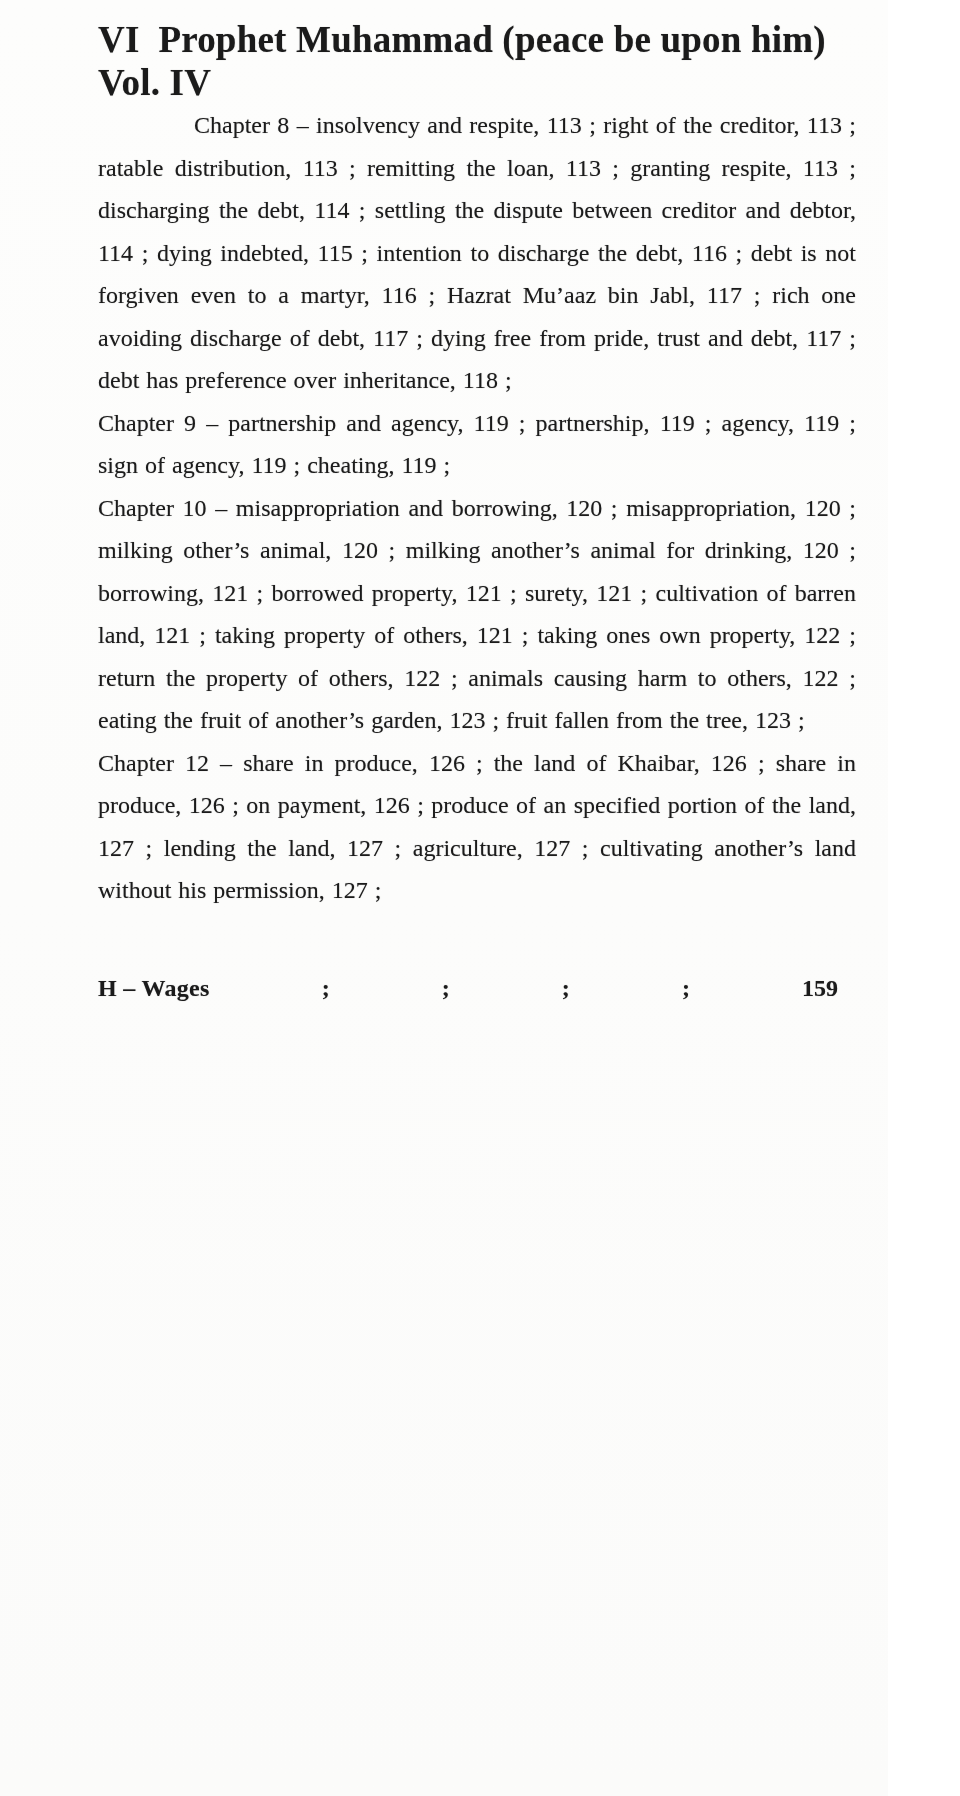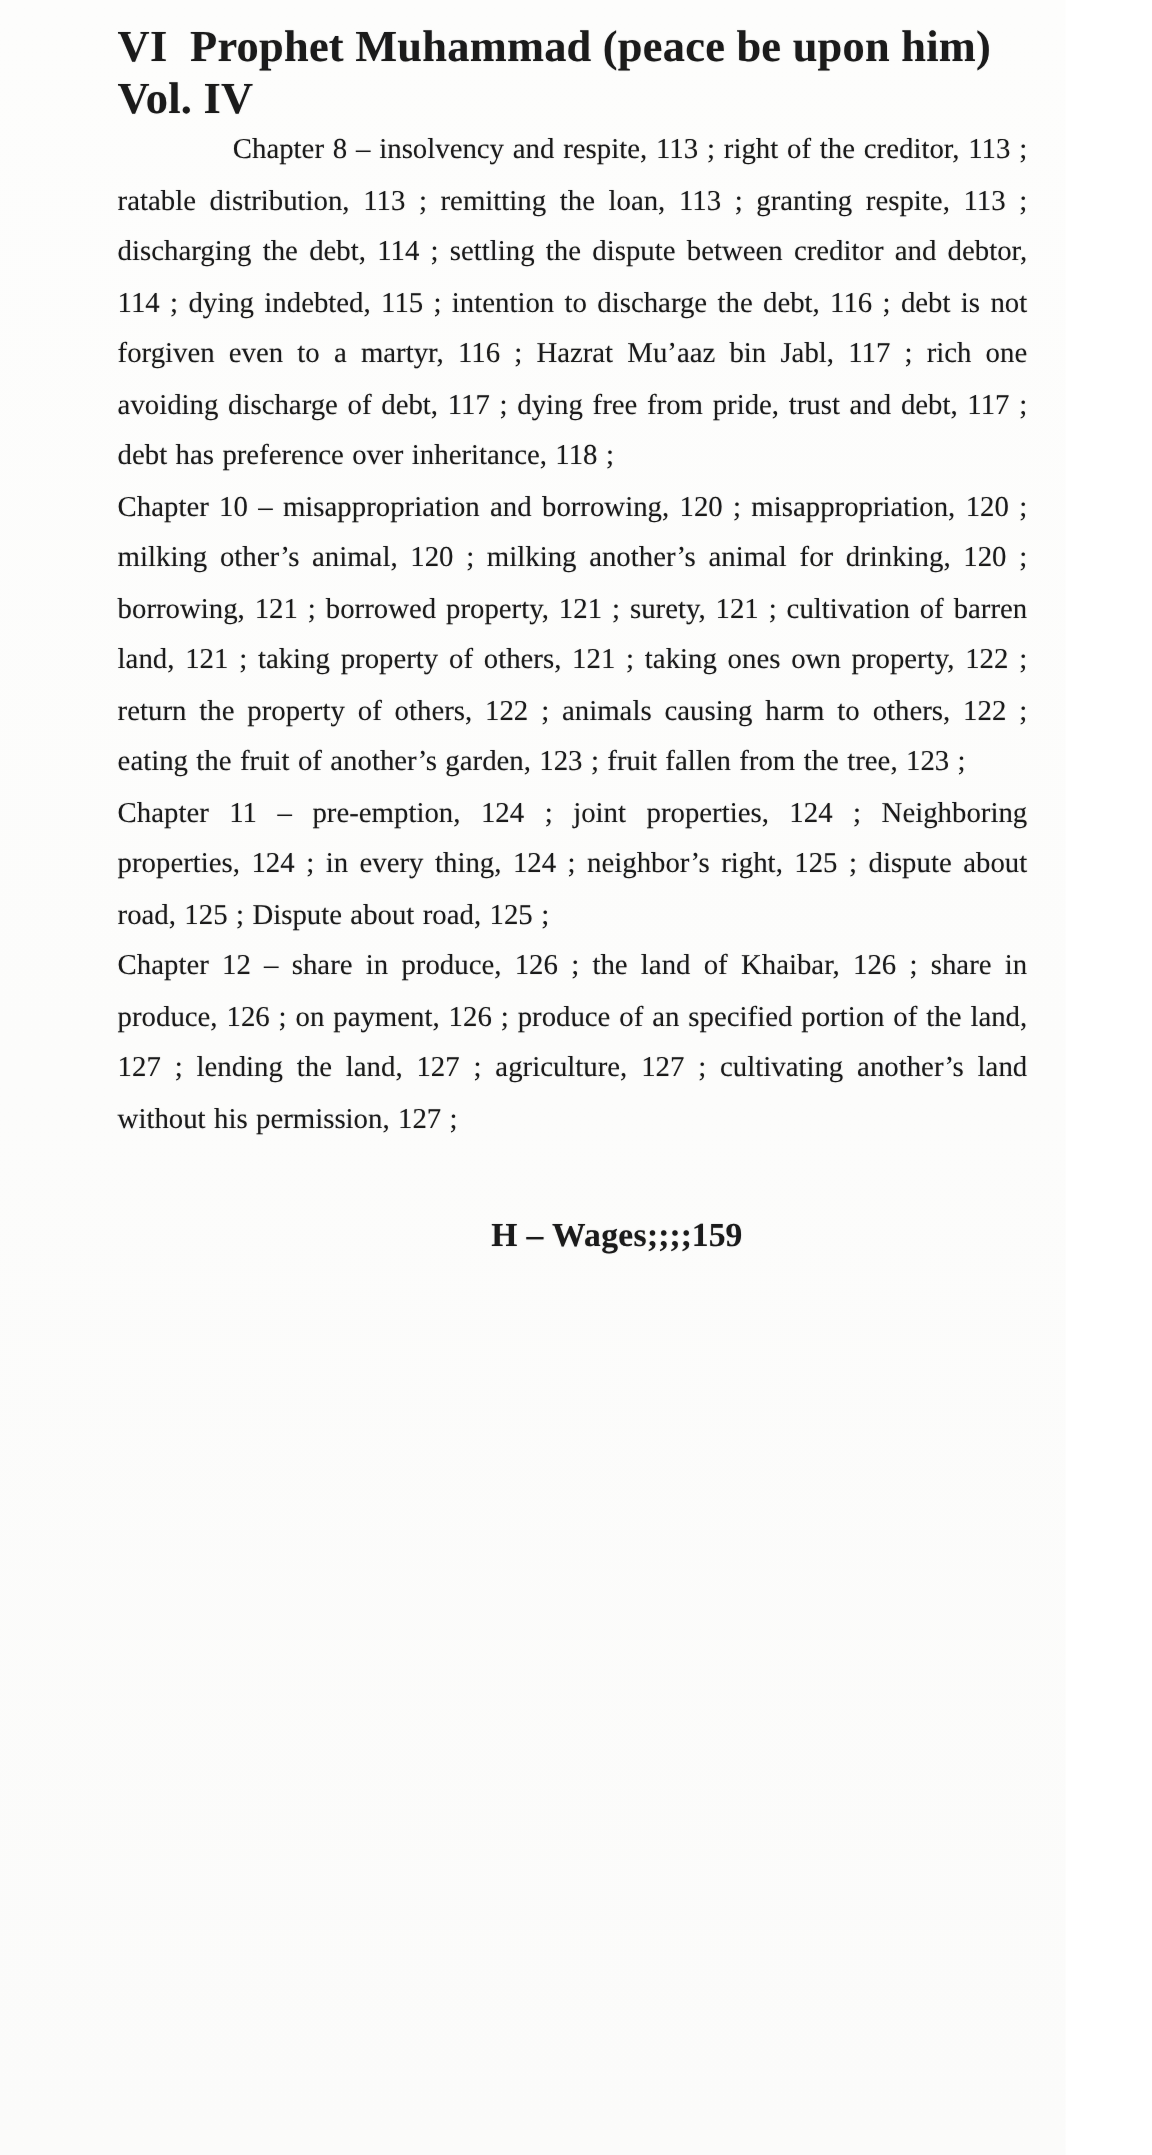--- a/index.html
+++ b/index.html
@@ -32,45 +32,44 @@
   .para {
     margin: 0;
     font-size: 24px;
     line-height: 42.5px;
     text-align: justify;
     word-spacing: 1px;
   }
   .para.indented { text-indent: 96px; }
   .footer {
     display: flex;
-    justify-content: center;
+    justify-content: space-between;
     align-items: baseline;
     width: 740px;
     margin-top: 54px;
     font-weight: bold;
-    font-size: 28px;
+    font-size: 24px;
     line-height: 44px;
-    margin-left: 46px;
   }
   .footer .footer-label { letter-spacing: 0.3px; }
 </style>
 </head>
 <body>
 
 <div class="page">
   <div class="content">
 
     <h1 class="doc-header">VI  Prophet Muhammad (peace be upon him) Vol. IV</h1>
 
     <p class="para indented">Chapter 8 – insolvency and respite, 113 ; right of the creditor, 113 ; ratable distribution, 113 ; remitting the loan, 113 ; granting respite, 113 ; discharging the debt, 114 ; settling the dispute between creditor and debtor, 114 ; dying indebted, 115 ; intention to discharge the debt, 116 ; debt is not forgiven even to a martyr, 116 ; Hazrat Mu’aaz bin Jabl, 117 ; rich one avoiding discharge of debt, 117 ; dying free from pride, trust and debt, 117 ; debt has preference over inheritance, 118 ;</p>
 
+    <p class="para">Chapter 9 – partnership and agency, 119 ; partnership, 119 ; agency, 119 ; sign of agency, 119 ; cheating, 119 ;</p>
 
     <p class="para">Chapter 10 – misappropriation and borrowing, 120 ; misappropriation, 120 ; milking other’s animal, 120 ; milking another’s animal for drinking, 120 ; borrowing, 121 ; borrowed property, 121 ; surety, 121 ; cultivation of barren land, 121 ; taking property of others, 121 ; taking ones own property, 122 ; return the property of others, 122 ; animals causing harm to others, 122 ; eating the fruit of another’s garden, 123 ; fruit fallen from the tree, 123 ;</p>
 
-    <p class="para">Chapter 11 – pre-emption, 124 ; joint properties, 124 ; Neighboring properties, 124 ; in every thing, 124 ; neighbor’s right, 125 ; dispute about road, 125 ; Dispute about road, 125 ;</p>
 
     <p class="para">Chapter 12 – share in produce, 126 ; the land of Khaibar, 126 ; share in produce, 126 ; on payment, 126 ; produce of an specified portion of the land, 127 ; lending the land, 127 ; agriculture, 127 ; cultivating another’s land without his permission, 127 ;</p>
 
     <div class="footer">
       <span class="footer-label">H – Wages</span>
       <span class="footer-sep">;</span>
       <span class="footer-sep">;</span>
       <span class="footer-sep">;</span>
       <span class="footer-sep">;</span>
       <span class="footer-page">159</span>

